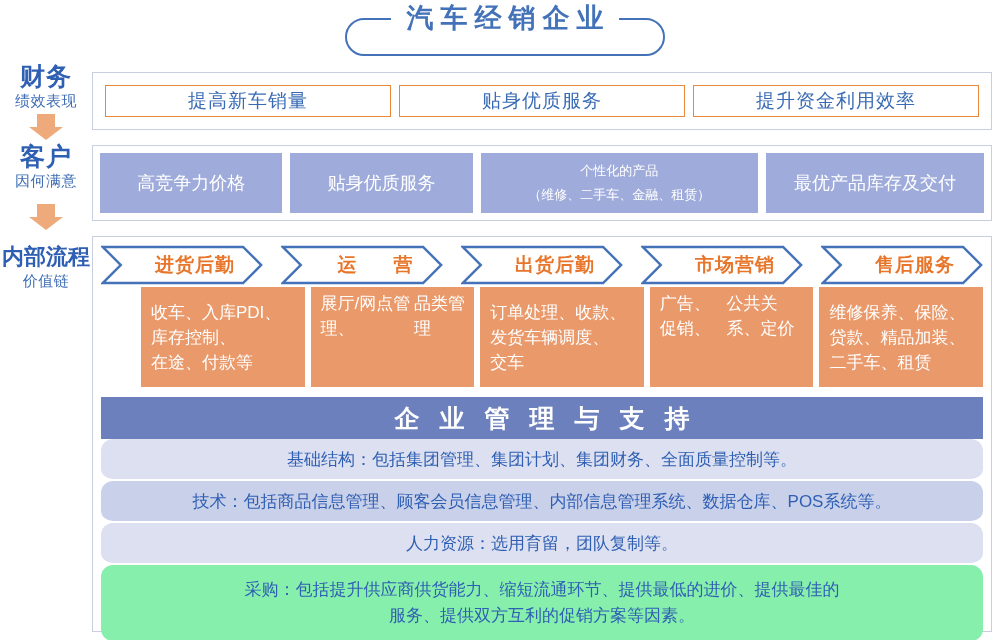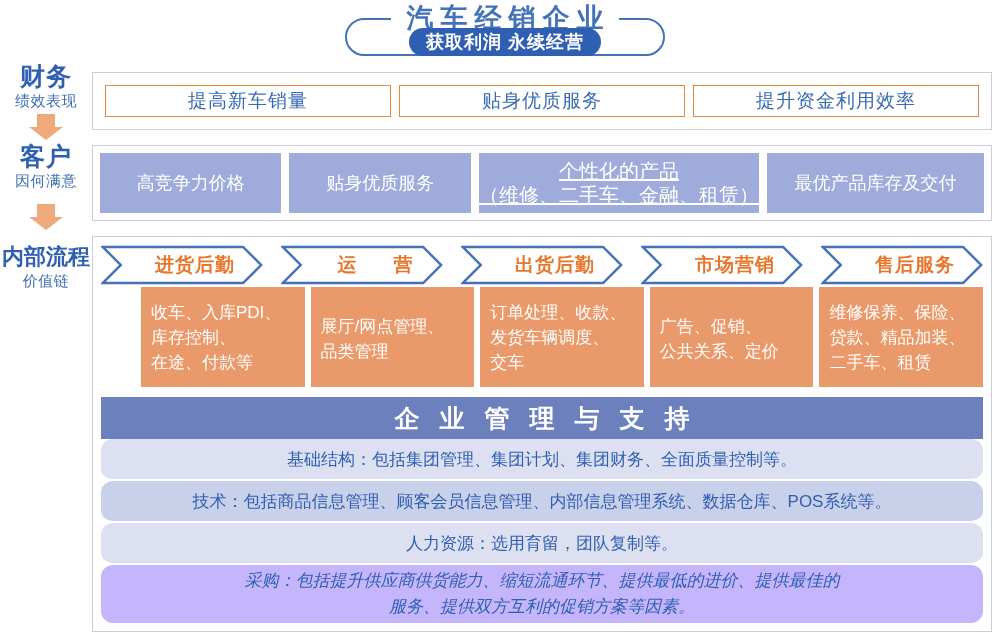--- a/index.html
+++ b/index.html
@@ -110,21 +110,21 @@
     background: #9FACDB;
     color: #ffffff;
     font-size: 18px;
     display: flex; align-items: center; justify-content: center;
     text-align: center;
     line-height: 24px;
     white-space: nowrap;
   }
   .cus-box.c1 { flex: 1.02; }
   .cus-box.c2 { flex: 1.02; }
-  .cus-box.c3 { flex: 1.55; font-size: 20px; text-decoration: underline; }
+  .cus-box.c3 { flex: 1.55; font-size: 13px; }
   .cus-box.c4 { flex: 1.22; }
 
   
   #proc-panel { left: 92px; top: 236px; width: 900px; height: 396px; padding: 8px 8px 8px 8px; }
 
   .chev-row { display: flex; height: 40px; gap: 18px; }
   .chev {
     position: relative; flex: 1; height: 40px;
   }
   .chev svg { position: absolute; left: 0; top: 0; width: 100%; height: 100%; }
@@ -141,21 +141,21 @@
   .proc-box {
     flex: 1;
     background: #E9996A;
     color: #ffffff;
     font-size: 17px;
     line-height: 25px;
     padding: 9px 9px 0 10px;
     text-align: left;
     border-top: 4px solid #E9996A;
   }
-  .proc-box.mid { display: flex; flex-direction: column; justify-content: center; padding-top: 0; }
+  .proc-box.mid { display: flex; flex-direction: row; justify-content: center; padding-top: 0; }
 
   
   .mgmt-wrap { margin-top: 10px; }
   .mgmt-title {
     background: #6C80BE;
     color: #ffffff;
     font-size: 25px; font-weight: bold;
     height: 42px; line-height: 42px;
     text-align: center;
     letter-spacing: 20px; text-indent: 20px;
@@ -167,32 +167,31 @@
     display: flex; align-items: center; justify-content: center;
     text-align: center;
     line-height: 27px;
     border-bottom: 2px solid #ffffff;
     white-space: nowrap;
     border-radius: 12px;
   }
   .mgmt-row.r1 { background: #DCE0F0; height: 42px; }
   .mgmt-row.r2 { background: #C9D0EA; height: 42px; }
   .mgmt-row.r3 { background: #DCE0F0; height: 42px; }
-  .mgmt-row.r4 { background: #c4b5fd; height: 58px; border-bottom: none; line-height: 26px; white-space: normal; font-style: italic; }
+  .mgmt-row.r4 { background: #86efac; height: 76px; border-bottom: none; line-height: 26px; white-space: normal; }
 </style>
 </head>
 <body>
 
 <div id="root">
 
   <div class="title-wrap">
     <div class="title-outline"></div>
     <div class="title-main-bg"></div>
     <div class="title-main">汽车经销企业</div>
-    <div class="title-pill">获取利润 永续经营</div>
   </div>
 
   <div class="left-col">
     <div class="lbl-block">
       <div class="lbl-big">财务</div>
       <div class="lbl-small">绩效表现</div>
     </div>
     <div class="down-arrow"></div>
     <div class="lbl-block">
       <div class="lbl-big">客户</div>

